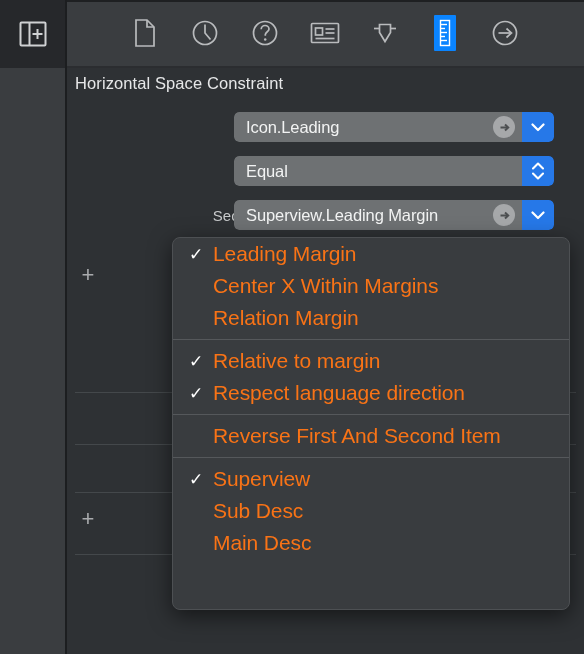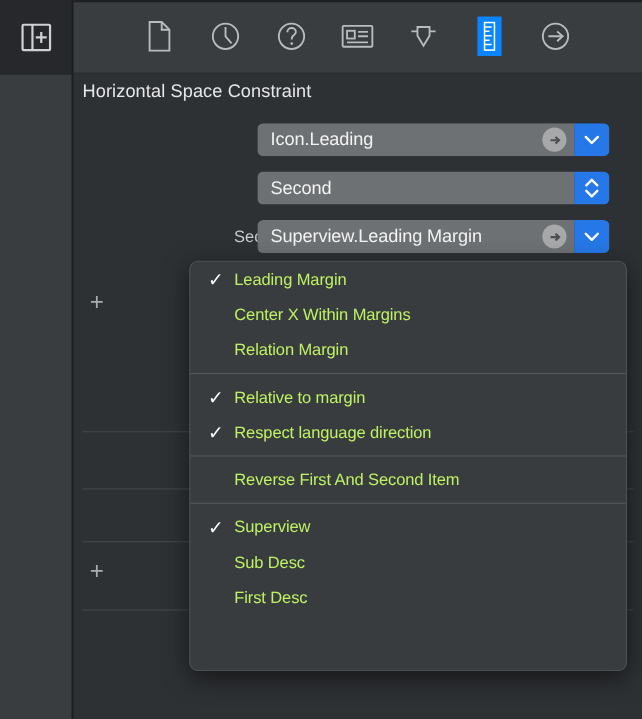--- a/index.html
+++ b/index.html
@@ -128,21 +128,21 @@
     position:relative; height:32px;
     display:flex; align-items:center;
     padding-left:16px;
   }
   .menu-check {
     width:24px; flex:0 0 24px;
     font-size:17px; color:#ffffff; line-height:1;
     display:flex; align-items:center;
   }
   .menu-label {
-    font-size:15px; color:#bef264; white-space:nowrap;
+    font-size:21px; color:#f97316; white-space:nowrap;
     letter-spacing:-0.1px;
   }
   .menu-sep {
     height:1px; background:#55585b; margin:5px 0 5px 0;
   }
 </style>
 </head>
 <body>
 
 <div id="root">
@@ -251,21 +251,21 @@
             <path d="M1.5 1.5 L7 7 L12.5 1.5" fill="none" stroke="#ffffff" stroke-width="2.2" stroke-linecap="round" stroke-linejoin="round"></path>
           </svg>
         </div>
       </div>
     </div>
 
     <div class="row" style="top:88px">
       <div class="row-label">Relation</div>
       <div class="field">
         <div class="field-body">
-          <span class="field-text">Second</span>
+          <span class="field-text">Equal</span>
         </div>
         <div class="field-button">
           <svg width="14" height="20" viewBox="0 0 14 20">
             <path d="M2 7.5 L7 2.5 L12 7.5" fill="none" stroke="#ffffff" stroke-width="2.1" stroke-linecap="round" stroke-linejoin="round"></path>
             <path d="M2 12.5 L7 17.5 L12 12.5" fill="none" stroke="#ffffff" stroke-width="2.1" stroke-linecap="round" stroke-linejoin="round"></path>
           </svg>
         </div>
       </div>
     </div>
 
@@ -360,19 +360,19 @@
       <div class="menu-item">
         <span class="menu-check">✓</span>
         <span class="menu-label">Superview</span>
       </div>
       <div class="menu-item">
         <span class="menu-check"></span>
         <span class="menu-label">Sub Desc</span>
       </div>
       <div class="menu-item">
         <span class="menu-check"></span>
-        <span class="menu-label">First Desc</span>
+        <span class="menu-label">Main Desc</span>
       </div>
     </div>
 
   </div>
 
 </div>
 
 </body></html>

